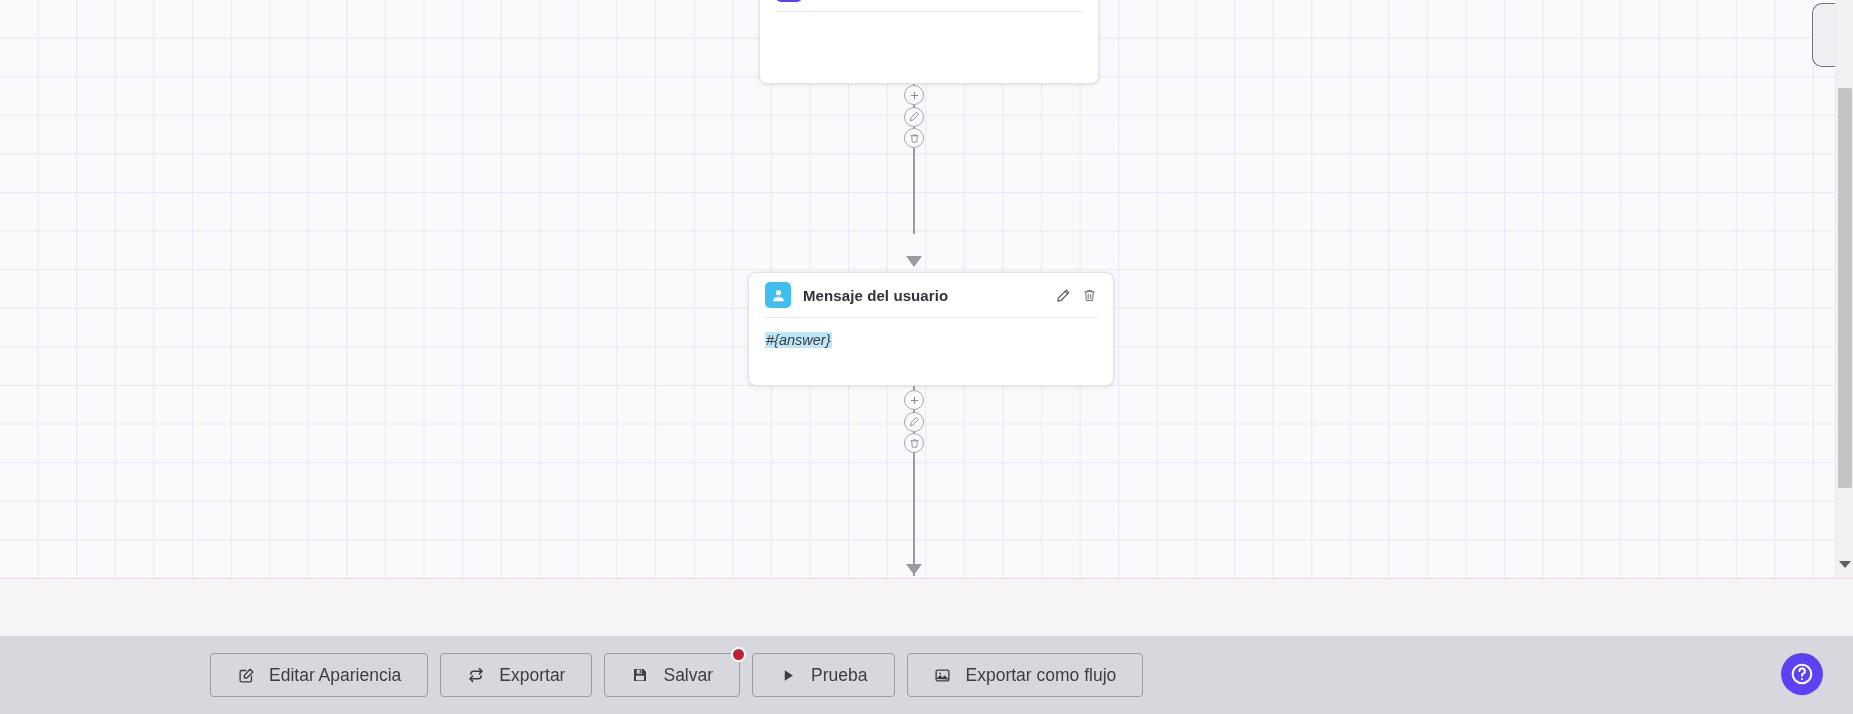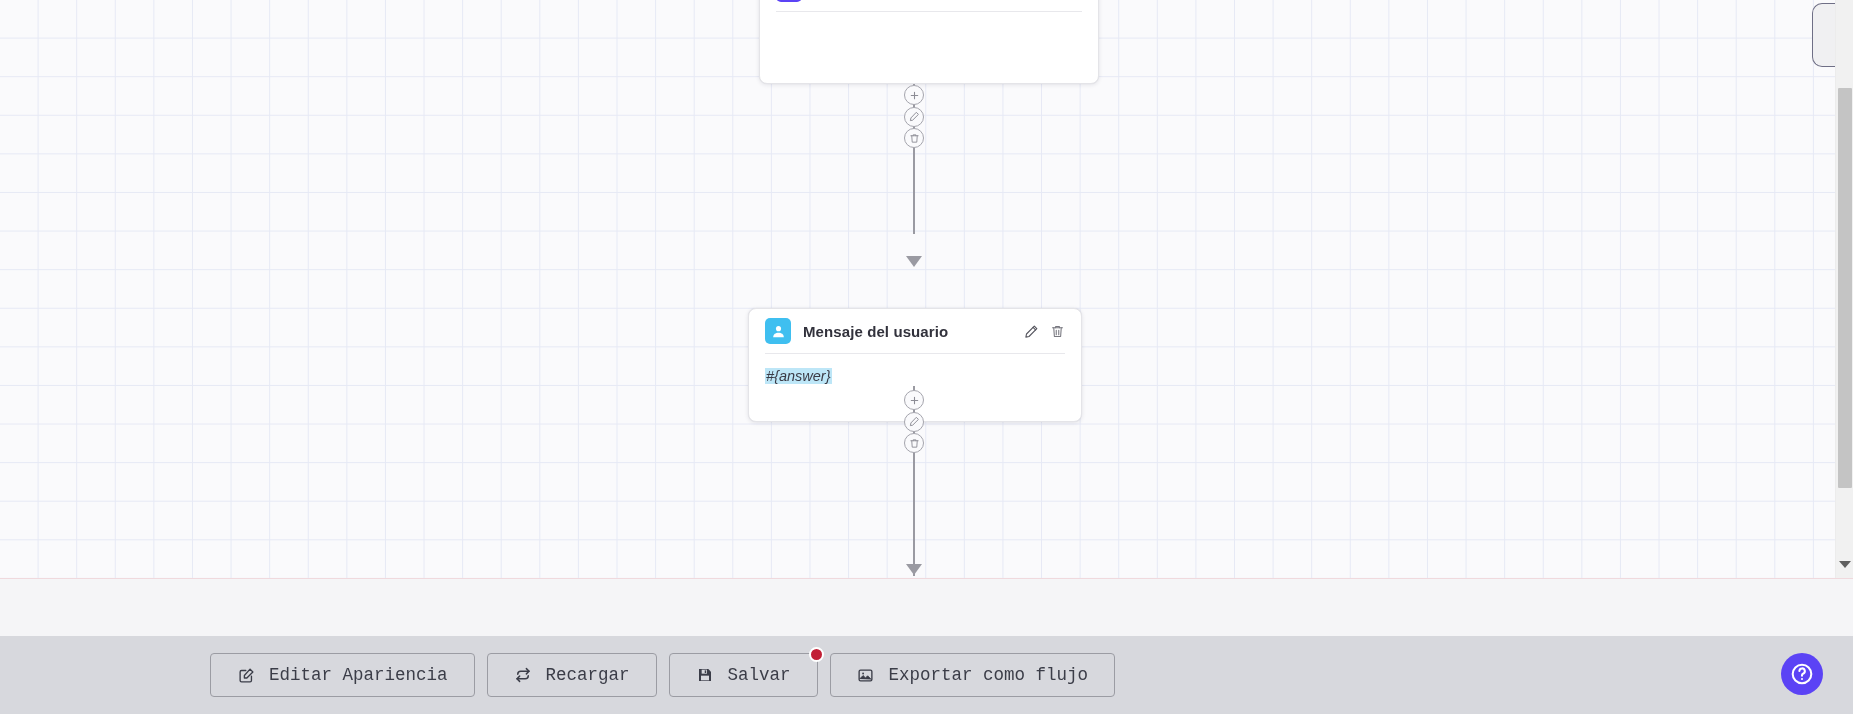--- a/index.html
+++ b/index.html
@@ -248,21 +248,21 @@
   }
 
   .tb-btn {
     position: relative;
     height: 44px;
     padding: 0 26px;
     border: 1px solid #9b9ca3;
     border-radius: 4px;
     background: transparent;
     color: #3b3d48;
-    font-family: Liberation Mono, monospace;
+    font-family: Liberation Sans, sans-serif;
     font-size: 17.5px;
     display: flex;
     align-items: center;
     gap: 14px;
     cursor: pointer;
     white-space: nowrap;
     box-sizing: border-box;
   }
 
   .tb-btn .ico { display:flex; align-items:center; justify-content:center; width:18px; height:18px; flex:0 0 auto;}
@@ -334,21 +334,21 @@
       </div>
       <div class="conn-btn">
         <svg width="11" height="11" viewBox="0 0 24 24" fill="none" stroke="#8c8c95" stroke-width="2" stroke-linecap="round" stroke-linejoin="round">
           <path d="M4 6h16"></path>
           <path d="M9 6V4h6v2"></path>
           <path d="M6 6l1 14h10l1-14"></path>
         </svg>
       </div>
     </div>
 
-    <div class="node" style="left:748px; top:272px; width:334px; height:114px;margin-top:36px;">
+    <div class="node" style="left:748px; top:272px; width:366px; height:114px;">
       <div class="node-header">
         <span class="node-icon" style="background:#3fbff0;">
           <svg width="17" height="17" viewBox="0 0 24 24" fill="#ffffff">
             <circle cx="12" cy="8" r="3.6"></circle>
             <path d="M4.5 20c0-4.2 3.4-6.3 7.5-6.3s7.5 2.1 7.5 6.3z"></path>
           </svg>
         </span>
         <span class="node-title">Mensaje del usuario</span>
         <span class="node-actions">
           <span class="node-action">
@@ -423,36 +423,44 @@
 
       <button class="tb-btn">
         <span class="ico">
           <svg width="18" height="18" viewBox="0 0 24 24" fill="none" stroke="#3b3d48" stroke-width="2" stroke-linecap="round" stroke-linejoin="round">
             <path d="M20 7H9a4 4 0 0 0-4 4"></path>
             <path d="M16.5 3.5L20 7l-3.5 3.5"></path>
             <path d="M4 17h11a4 4 0 0 0 4-4"></path>
             <path d="M7.5 13.5L4 17l3.5 3.5"></path>
           </svg>
         </span>
-        <span>Recargar</span>
+        <span>Exportar</span>
       </button>
 
       <button class="tb-btn">
         <span class="ico">
           <svg width="16" height="16" viewBox="0 0 24 24" fill="#3b3d48">
             <path d="M3 3h14l4 4v14H3z"></path>
             <rect x="7" y="4" width="8" height="6" fill="#d7d8dd"></rect>
             <rect x="6" y="13" width="12" height="7" fill="#d7d8dd"></rect>
             <rect x="11.6" y="5" width="2.2" height="4" fill="#3b3d48"></rect>
           </svg>
         </span>
         <span>Salvar</span>
         <span class="badge-dot"></span>
       </button>
 
+      <button class="tb-btn">
+        <span class="ico">
+          <svg width="15" height="15" viewBox="0 0 24 24" fill="#3b3d48">
+            <path d="M6 3.5l13 8.5-13 8.5z"></path>
+          </svg>
+        </span>
+        <span>Prueba</span>
+      </button>
 
 
       <button class="tb-btn">
         <span class="ico">
           <svg width="17" height="17" viewBox="0 0 24 24" fill="none" stroke="#3b3d48" stroke-width="1.9" stroke-linejoin="round">
             <rect x="3" y="4.5" width="18" height="15" rx="2"></rect>
             <path d="M3.6 17l5-5 3.4 3.4 3-3 5.4 5.4" fill="#3b3d48" stroke="#3b3d48" stroke-width="1.2"></path>
             <circle cx="8.6" cy="9.2" r="1.3" fill="#3b3d48" stroke="none"></circle>
           </svg>
         </span>

